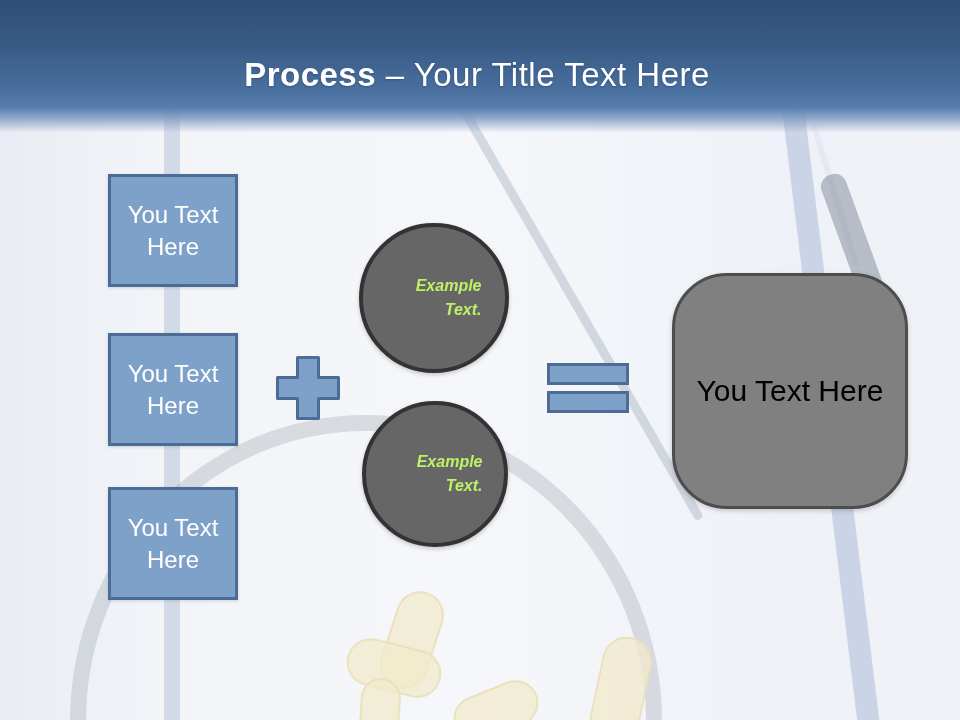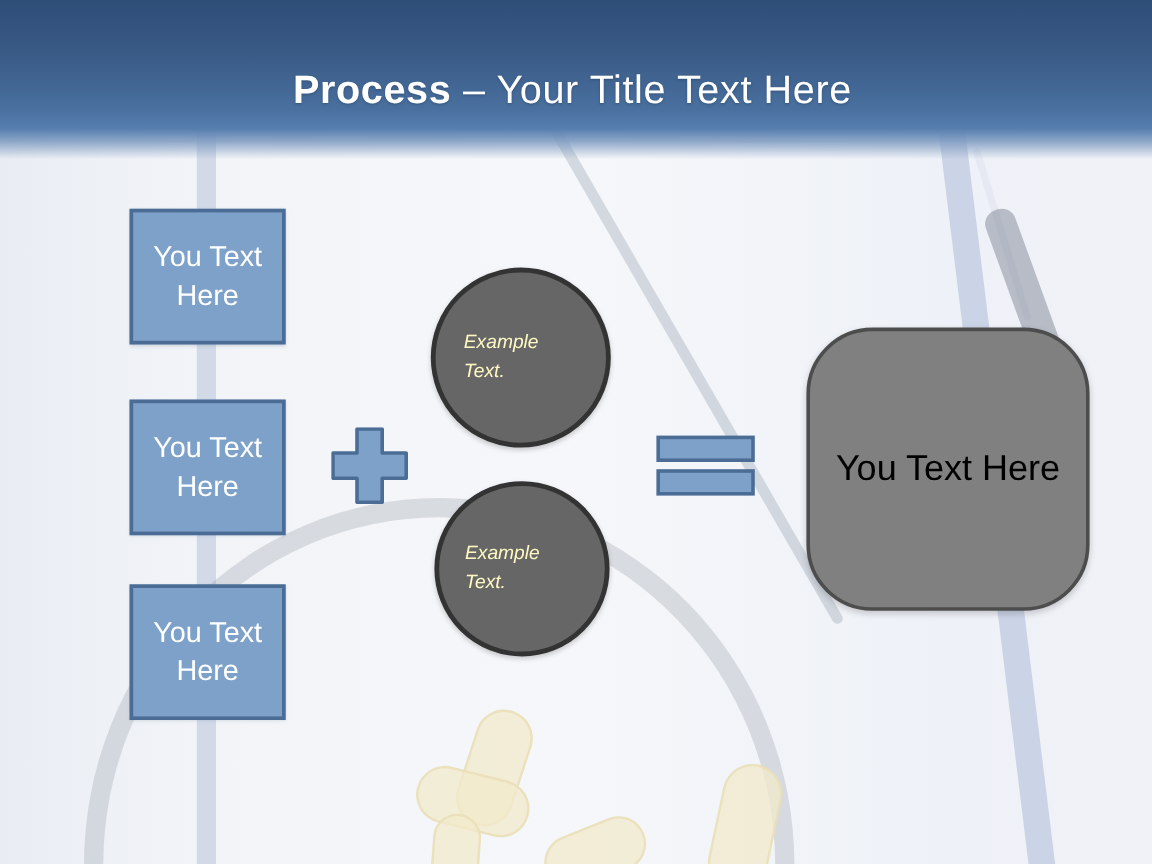--- a/index.html
+++ b/index.html
@@ -69,24 +69,24 @@
 
   
   .plus-shape{left:276px;top:356px;}
   .equals-shape{left:544px;top:359px;}
 
   
   .example-circle{
     border-radius:50%;
     background:#666666;
     border:4px solid #333333;
-    color:#fef9c3;
+    color:#bef264;
     display:flex;align-items:center;justify-content:center;
-    text-align:left;
-    font-size:16px;font-weight:400;font-style:italic;
+    text-align:right;
+    font-size:16px;font-weight:700;font-style:italic;
     line-height:1.5;
     box-shadow:0 2px 4px rgba(0,0,0,0.2);
   }
   .circle-1{left:359px;top:223px;width:142px;height:142px;}
   .circle-2{left:362px;top:401px;width:138px;height:138px;}
   .circle-label{width:95px;}
 
   
   .result-box{
     left:672px;top:273px;width:230px;height:230px;

